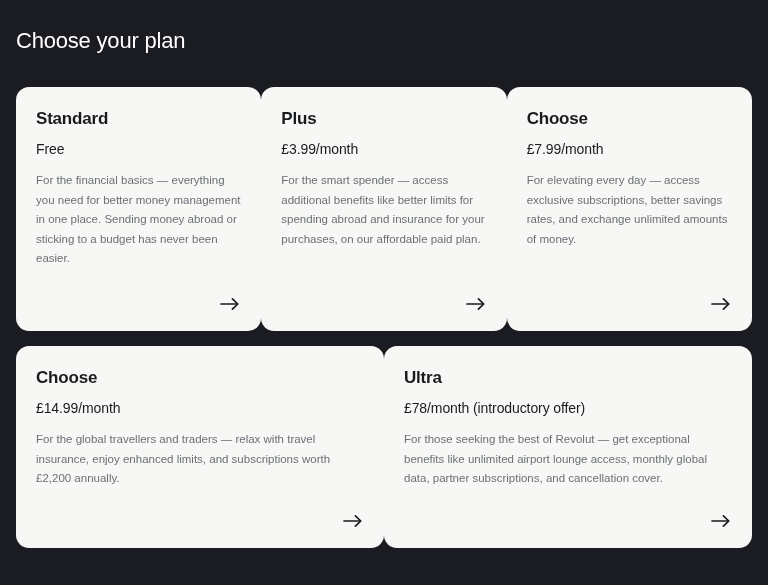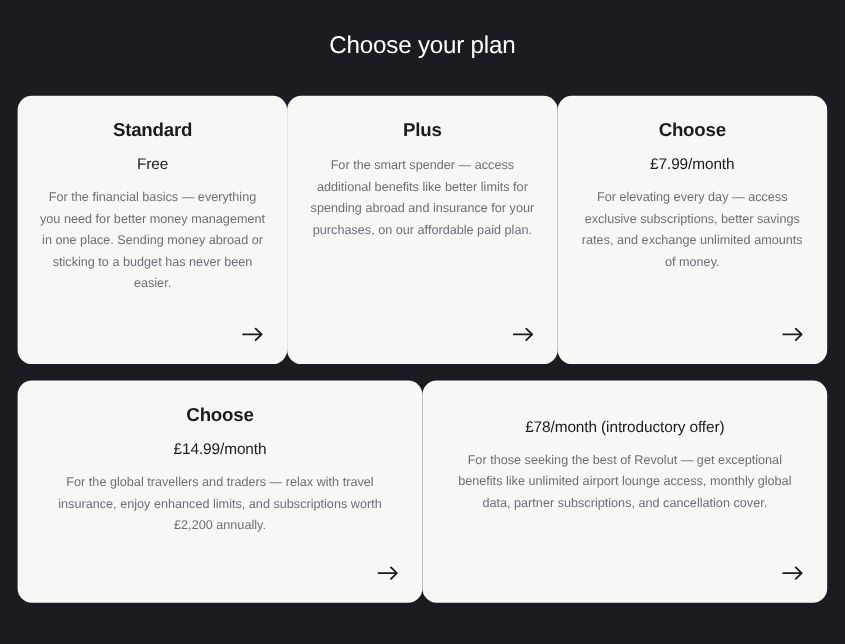--- a/index.html
+++ b/index.html
@@ -16,21 +16,20 @@
     font-family: "Liberation Sans", sans-serif;
     -webkit-font-smoothing: antialiased;
   }
 
   .screen {
     position: relative;
     width: 768px;
     height: 549px;
     background: #1a1c21;
     padding: 0 16px;
-    text-align: center;
   }
 
   .page-title {
     color: #ffffff;
     font-size: 22px;
     font-weight: 500;
     letter-spacing: -0.2px;
     line-height: 1;
     padding-top: 30px;
     padding-bottom: 0;
@@ -118,20 +117,21 @@
         <div class="plan-arrow">
           <svg width="20" height="14" viewBox="0 0 20 14" fill="none" aria-hidden="true">
             <path d="M1 7h16.2" stroke="currentColor" stroke-width="1.7" stroke-linecap="round"></path>
             <path d="M12.4 1.8L17.8 7l-5.4 5.2" stroke="currentColor" stroke-width="1.7" stroke-linecap="round" stroke-linejoin="round"></path>
           </svg>
         </div>
       </div>
 
       <div class="plan-card">
         <div class="plan-name">Plus</div>
+        <div class="plan-price">£3.99/month</div>
         <div class="plan-desc">For the smart spender — access additional benefits like better limits for spending abroad and insurance for your purchases, on our affordable paid plan.</div>
         <div class="plan-arrow">
           <svg width="20" height="14" viewBox="0 0 20 14" fill="none" aria-hidden="true">
             <path d="M1 7h16.2" stroke="currentColor" stroke-width="1.7" stroke-linecap="round"></path>
             <path d="M12.4 1.8L17.8 7l-5.4 5.2" stroke="currentColor" stroke-width="1.7" stroke-linecap="round" stroke-linejoin="round"></path>
           </svg>
         </div>
       </div>
 
       <div class="plan-card">
@@ -156,20 +156,21 @@
         <div class="plan-desc">For the global travellers and traders — relax with travel insurance, enjoy enhanced limits, and subscriptions worth £2,200 annually.</div>
         <div class="plan-arrow">
           <svg width="20" height="14" viewBox="0 0 20 14" fill="none" aria-hidden="true">
             <path d="M1 7h16.2" stroke="currentColor" stroke-width="1.7" stroke-linecap="round"></path>
             <path d="M12.4 1.8L17.8 7l-5.4 5.2" stroke="currentColor" stroke-width="1.7" stroke-linecap="round" stroke-linejoin="round"></path>
           </svg>
         </div>
       </div>
 
       <div class="plan-card">
+        <div class="plan-name">Ultra</div>
         <div class="plan-price">£78/month (introductory offer)</div>
         <div class="plan-desc">For those seeking the best of Revolut — get exceptional benefits like unlimited airport lounge access, monthly global data, partner subscriptions, and cancellation cover.</div>
         <div class="plan-arrow">
           <svg width="20" height="14" viewBox="0 0 20 14" fill="none" aria-hidden="true">
             <path d="M1 7h16.2" stroke="currentColor" stroke-width="1.7" stroke-linecap="round"></path>
             <path d="M12.4 1.8L17.8 7l-5.4 5.2" stroke="currentColor" stroke-width="1.7" stroke-linecap="round" stroke-linejoin="round"></path>
           </svg>
         </div>
       </div>
 

